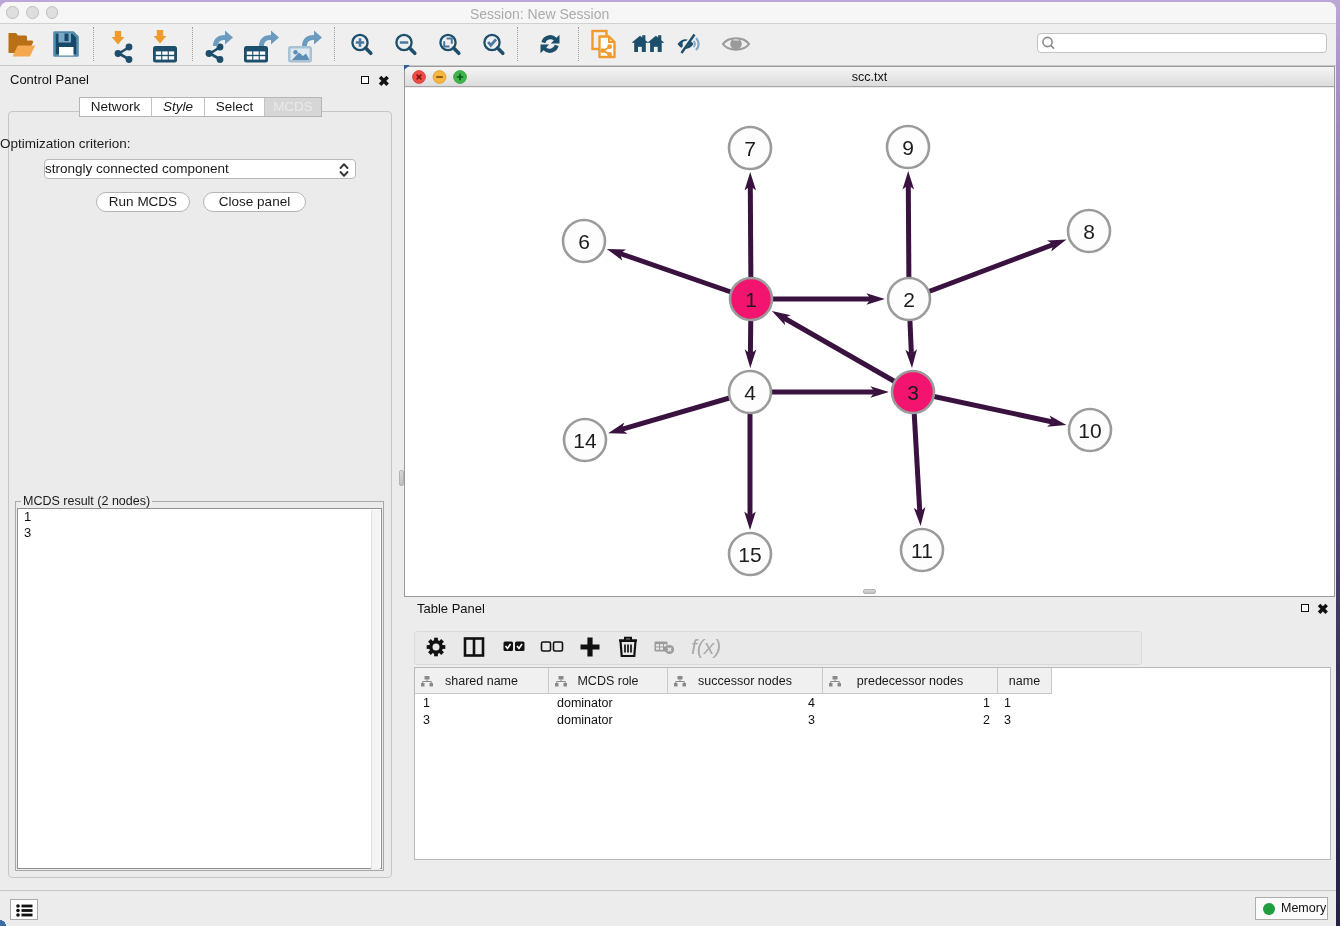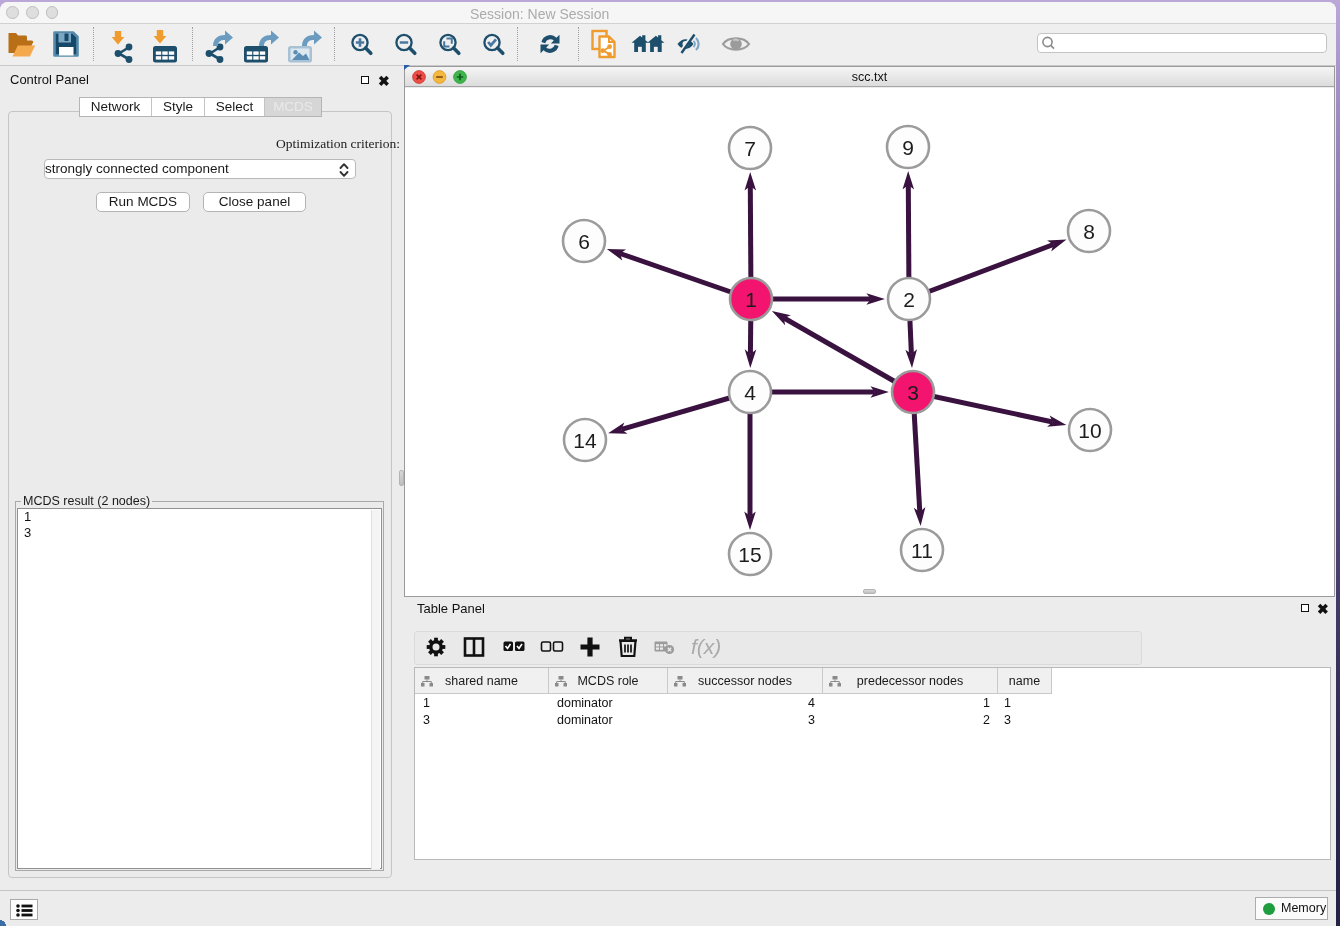--- a/index.html
+++ b/index.html
@@ -24,27 +24,27 @@
 .fbtn { position:absolute; width:7.5px; height:7.5px; border:1.6px solid #111; background:#fff; }
 .xbtn { position:absolute; font-size:14px; font-weight:bold; color:#111; line-height:1; }
 .tabbar { position:absolute; z-index:5; display:flex; border:1px solid #b5b5b5; border-radius:0;
   overflow:hidden; background:#fff; }
 .tabbar .seg { font-size:13.5px; color:#1a1a1a; text-align:center; line-height:18px;
   border-right:1px solid #c3c3c3; background:#fff; }
 .tabbar .seg:last-child { border-right:none; }
 .tabbar .sel { background:#d6d6d6; color:#e9e9e9; }
 #cp-pane { position:absolute; left:8px; top:109px; width:384px; height:767px;
   border:1px solid #c5c5c5; border-radius:4px; background:#ebebeb; }
-#optlab { position:absolute; left:0; top:134px; width:400px; text-align:right;
-  font-size:13.5px; color:#1c1c1c;font-family:Liberation Serif, serif; }
+#optlab { position:absolute; left:0; top:134px; width:400px; text-align:left;
+  font-size:13.5px; color:#1c1c1c; }
 #combo { position:absolute; left:44px; top:157px; width:312px; height:20px;
   background:#fff; border:1px solid #b9b9b9; border-radius:4px;
   font-size:13.5px; color:#1a1a1a; line-height:18px; }
 .btn { position:absolute; top:190px; height:20px; background:#fff;
-  border:1px solid #b4b4b4; border-radius:5px; font-size:13.5px; color:#1a1a1a;
+  border:1px solid #b4b4b4; border-radius:10px; font-size:13.5px; color:#1a1a1a;
   text-align:center; line-height:18px; }
 #fieldset { position:absolute; left:15px; top:499px; width:369px; height:370px;
   border:1px solid #a9a9a9; }
 #fslabel { position:absolute; z-index:6; left:21px; top:492px; background:#ebebeb;
   font-size:12.5px; color:#1a1a1a; padding:0 2px; }
 #ta { position:absolute; left:17px; top:506px; width:365px; height:361px;
   background:#fff; border:1px solid #919191; font-size:13px; color:#111; }
 #ta .ln { padding-left:6px; height:16px; line-height:16px; }
 #tatrack { position:absolute; right:1px; top:1px; width:9px; height:359px;
   background:#f4f4f4; border-left:1px solid #e0e0e0; }
@@ -224,21 +224,21 @@
           <circle cx="9.5" cy="8" r="4.6" fill="none" stroke="#8a8a8a" stroke-width="1.6"></circle>
           <line x1="12.8" y1="11.4" x2="16" y2="14.6" stroke="#8a8a8a" stroke-width="1.6"></line>
         </svg></div>
   </div>
 
   <div id="cp-head">Control Panel</div>
   <div class="fbtn" style="left:361px; top:74px;"></div>
   <div class="xbtn" style="left:378px; top:72px;">✖</div>
   <div class="tabbar" style="left:79px; top:95px; height:20px;">
     <div class="seg" style="width:72px;">Network</div>
-    <div class="seg" style="width:53px;">Style</div>
+    <div class="seg" style="width:53px;font-style:italic;">Style</div>
     <div class="seg" style="width:60px;">Select</div>
     <div class="seg sel" style="width:56px;">MCDS</div>
   </div>
   <div id="cp-pane"></div>
   <div id="optlab">Optimization criterion:</div>
   <div id="combo">strongly connected component<svg width="12" height="16" style="position:absolute;right:5px;top:1.5px;">
         <path d="M 2.5,6 L 6,2.2 L 9.5,6" stroke="#333" stroke-width="1.9" fill="none" stroke-linecap="round" stroke-linejoin="round"></path>
         <path d="M 2.5,10 L 6,13.8 L 9.5,10" stroke="#333" stroke-width="1.9" fill="none" stroke-linecap="round" stroke-linejoin="round"></path>
       </svg></div>
   <div class="btn" style="left:96px; width:94px;">Run MCDS</div>

